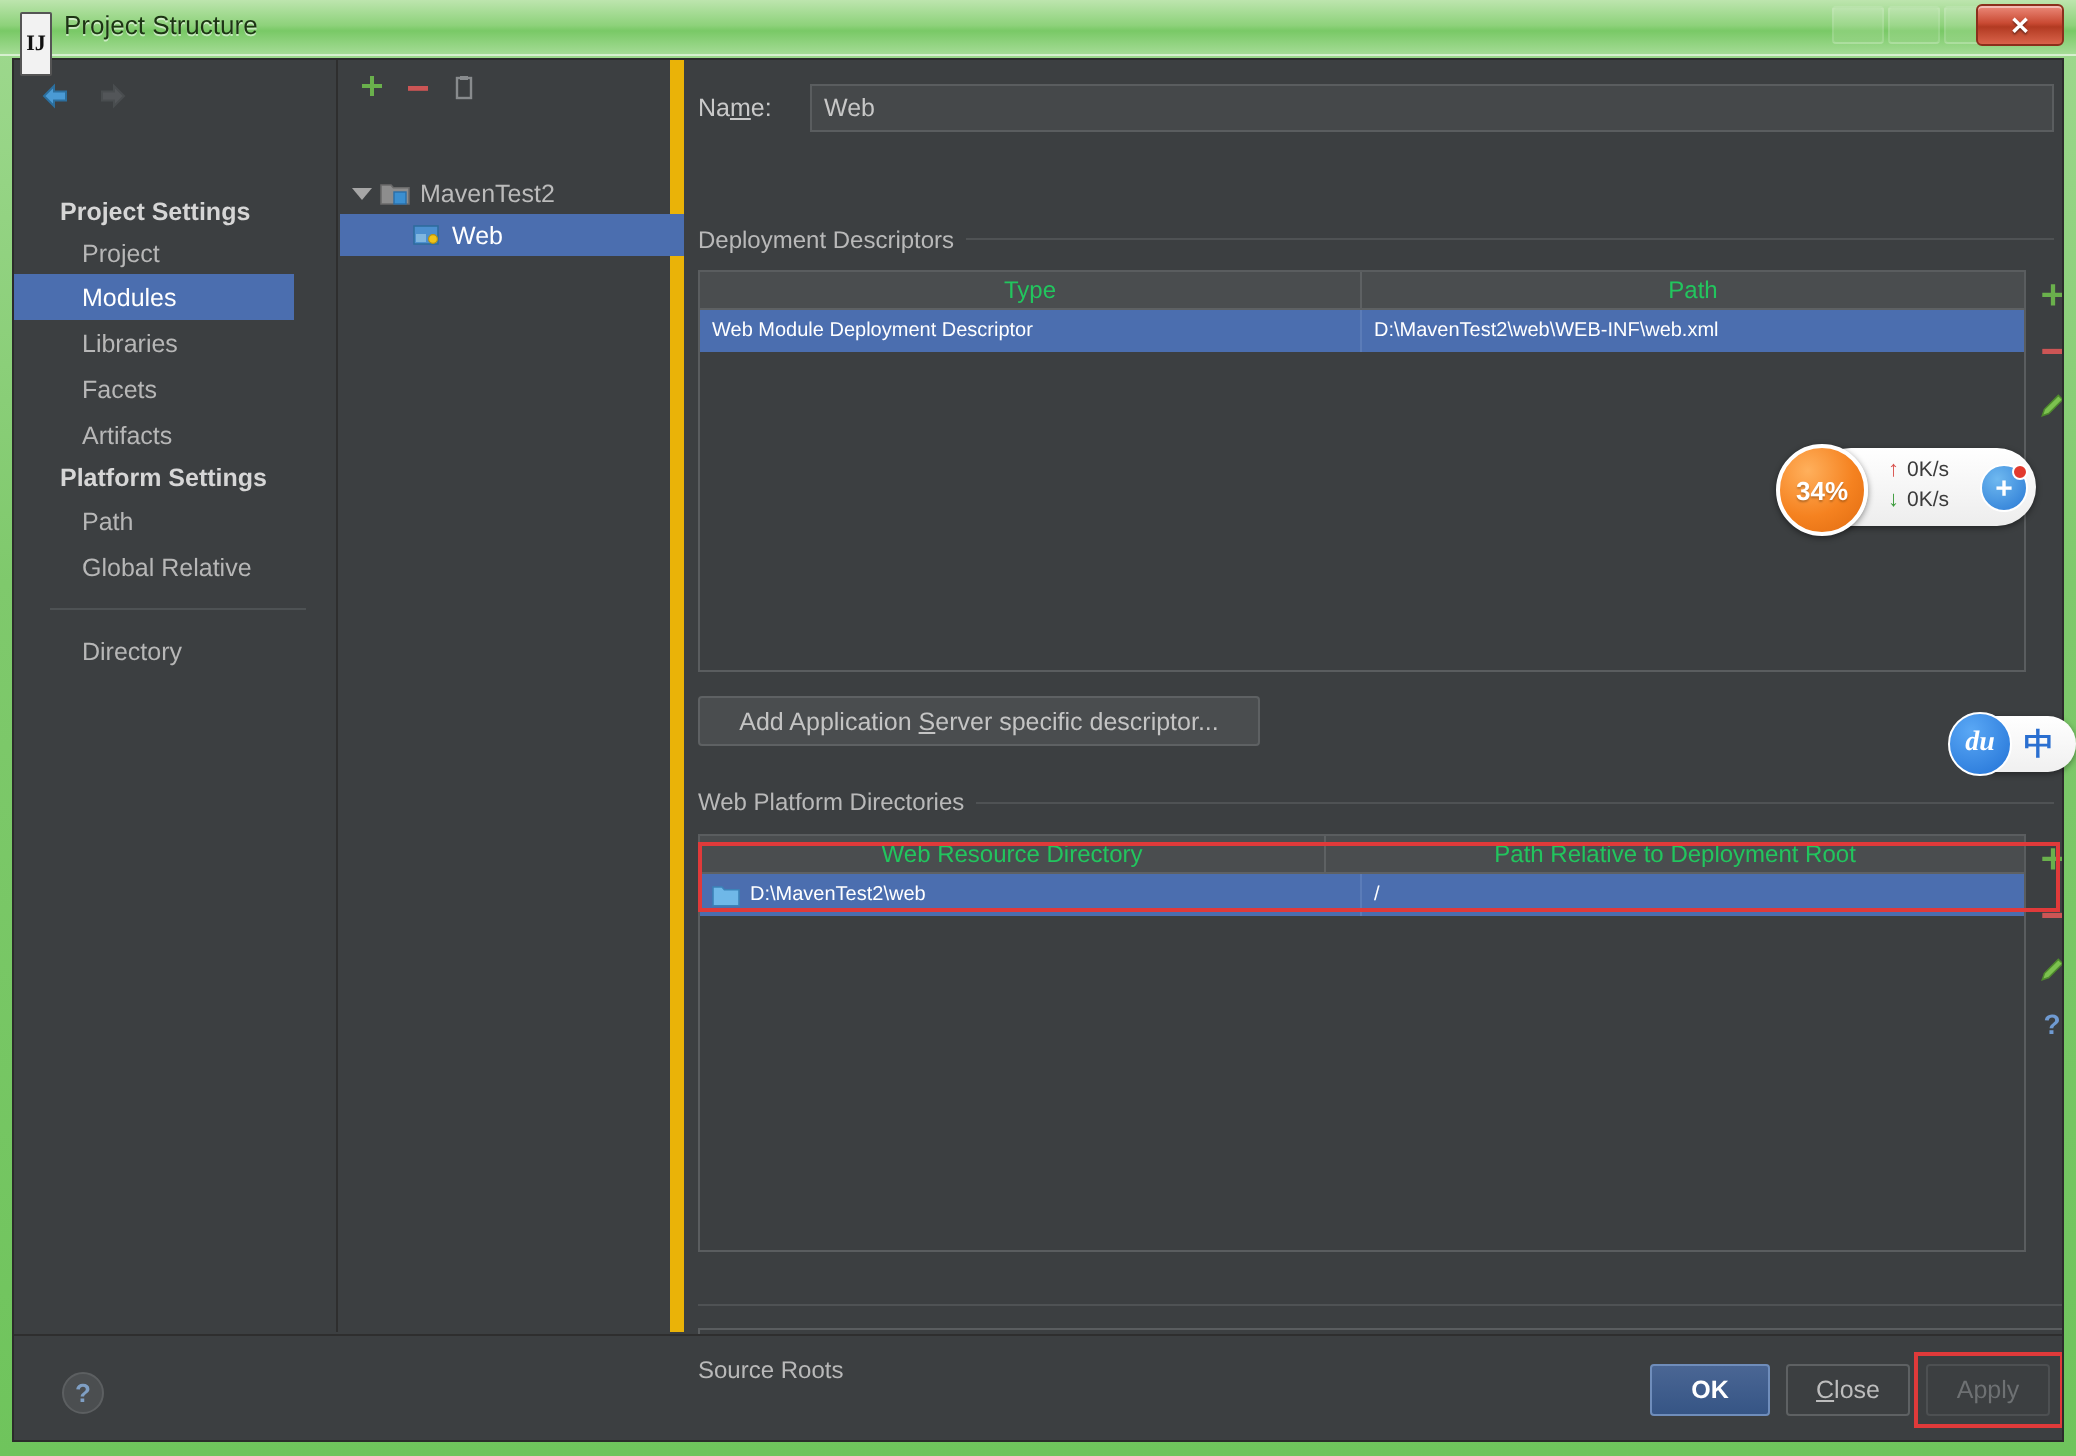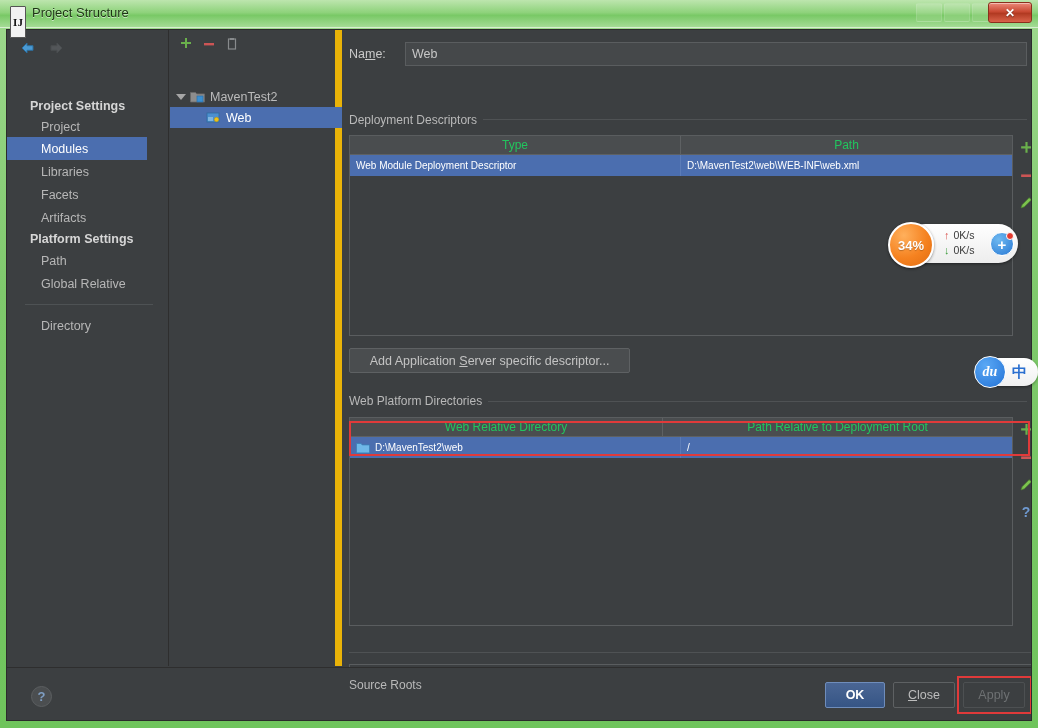--- a/index.html
+++ b/index.html
@@ -466,21 +466,21 @@
         </div>
       </div>
 
       <button id="btn-add-descriptor"><span>Add Application </span><u>S</u><span>erver specific descriptor...</span></button>
 
       <div class="group-title" style="left:6px; top:364px">Web Platform Directories</div>
       <div class="group-rule" style="left:6px; top:371px; width:678px"></div>
 
       <div class="tbl-wrap" id="wr-table" style="left:6px; top:387px; width:664px; height:209px">
         <div class="tbl-head">
-          <div class="th" style="width:330px">Web Relative Directory</div>
+          <div class="th" style="width:330px">Web Resource Directory</div>
           <div class="th" style="width:370px">Path Relative to Deployment Root</div>
         </div>
         <div class="tbl-row">
           <div class="td" style="width:330px">
             <span class="folder-ico">
               <svg width="14" height="12" viewBox="0 0 14 12">
                 <path d="M0.5 1.5 h4.5 l1.2 1.4 h7.3 v8 h-13 z" fill="#6fb8e8" stroke="#3b82b8" stroke-width=".8"></path>
               </svg>
             </span>
             <span>D:\MavenTest2\web</span>

